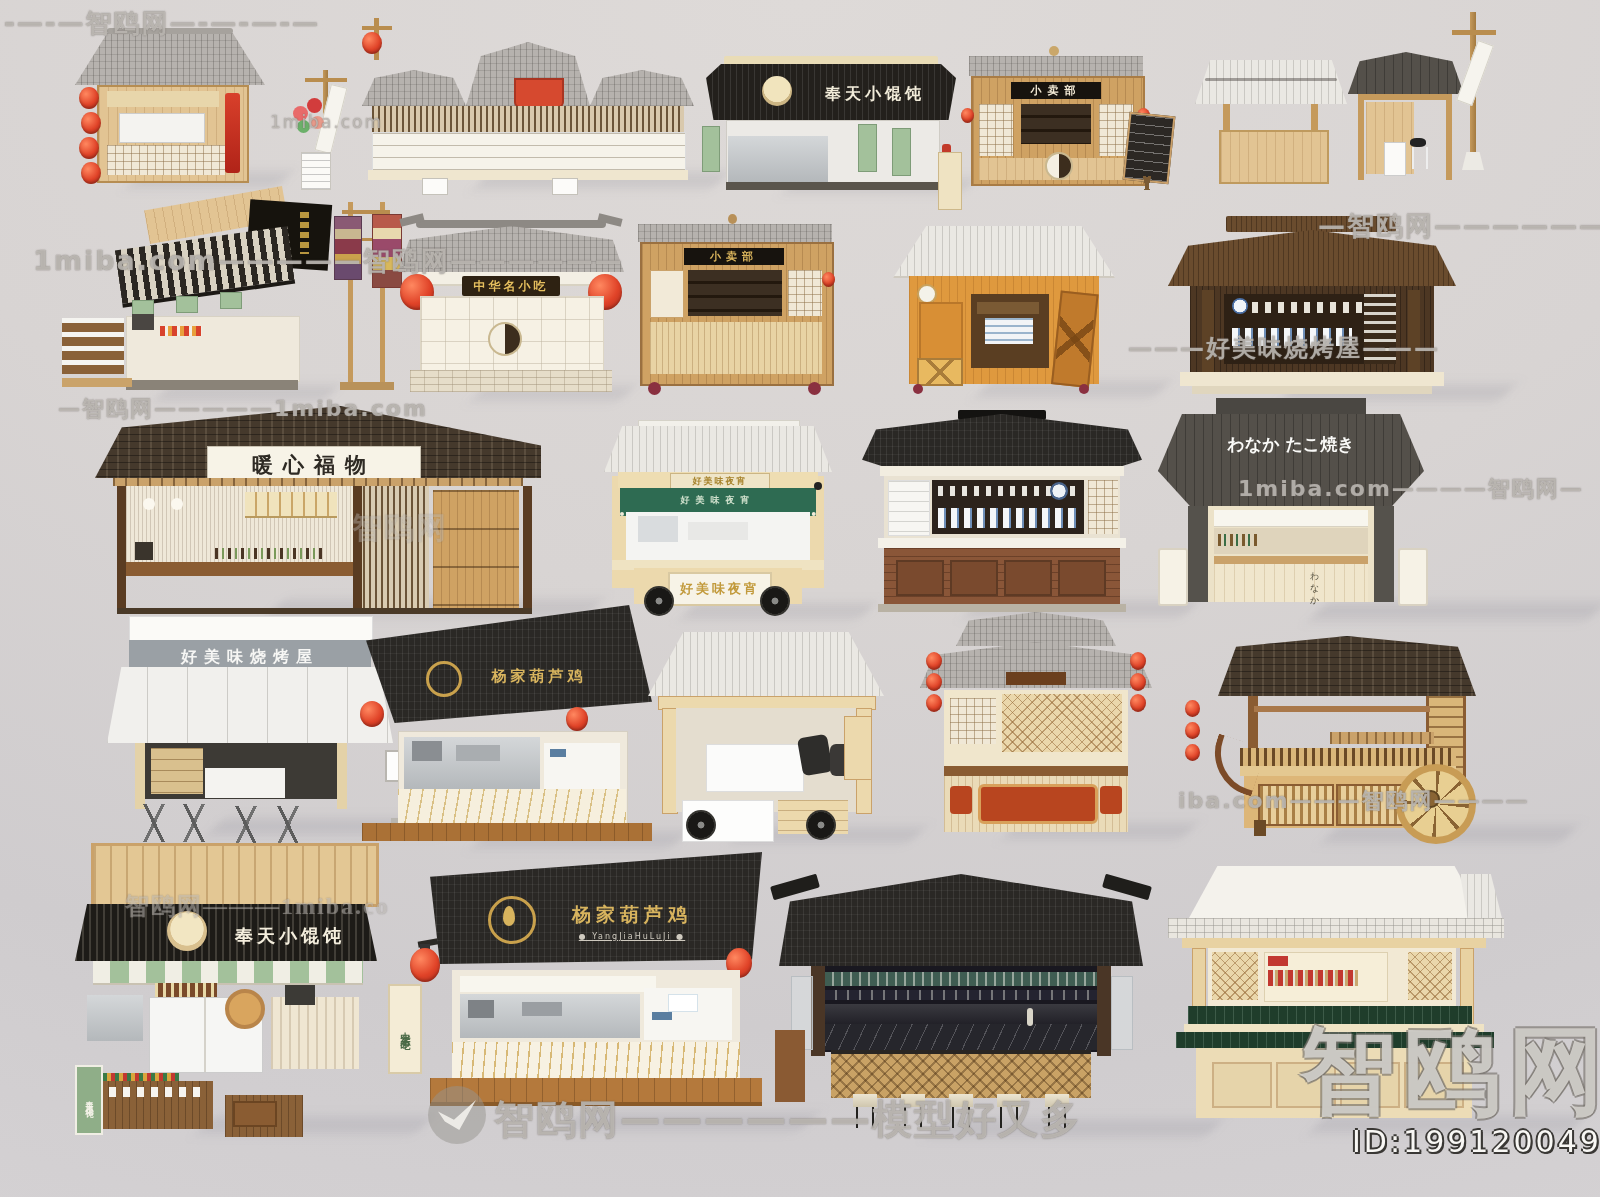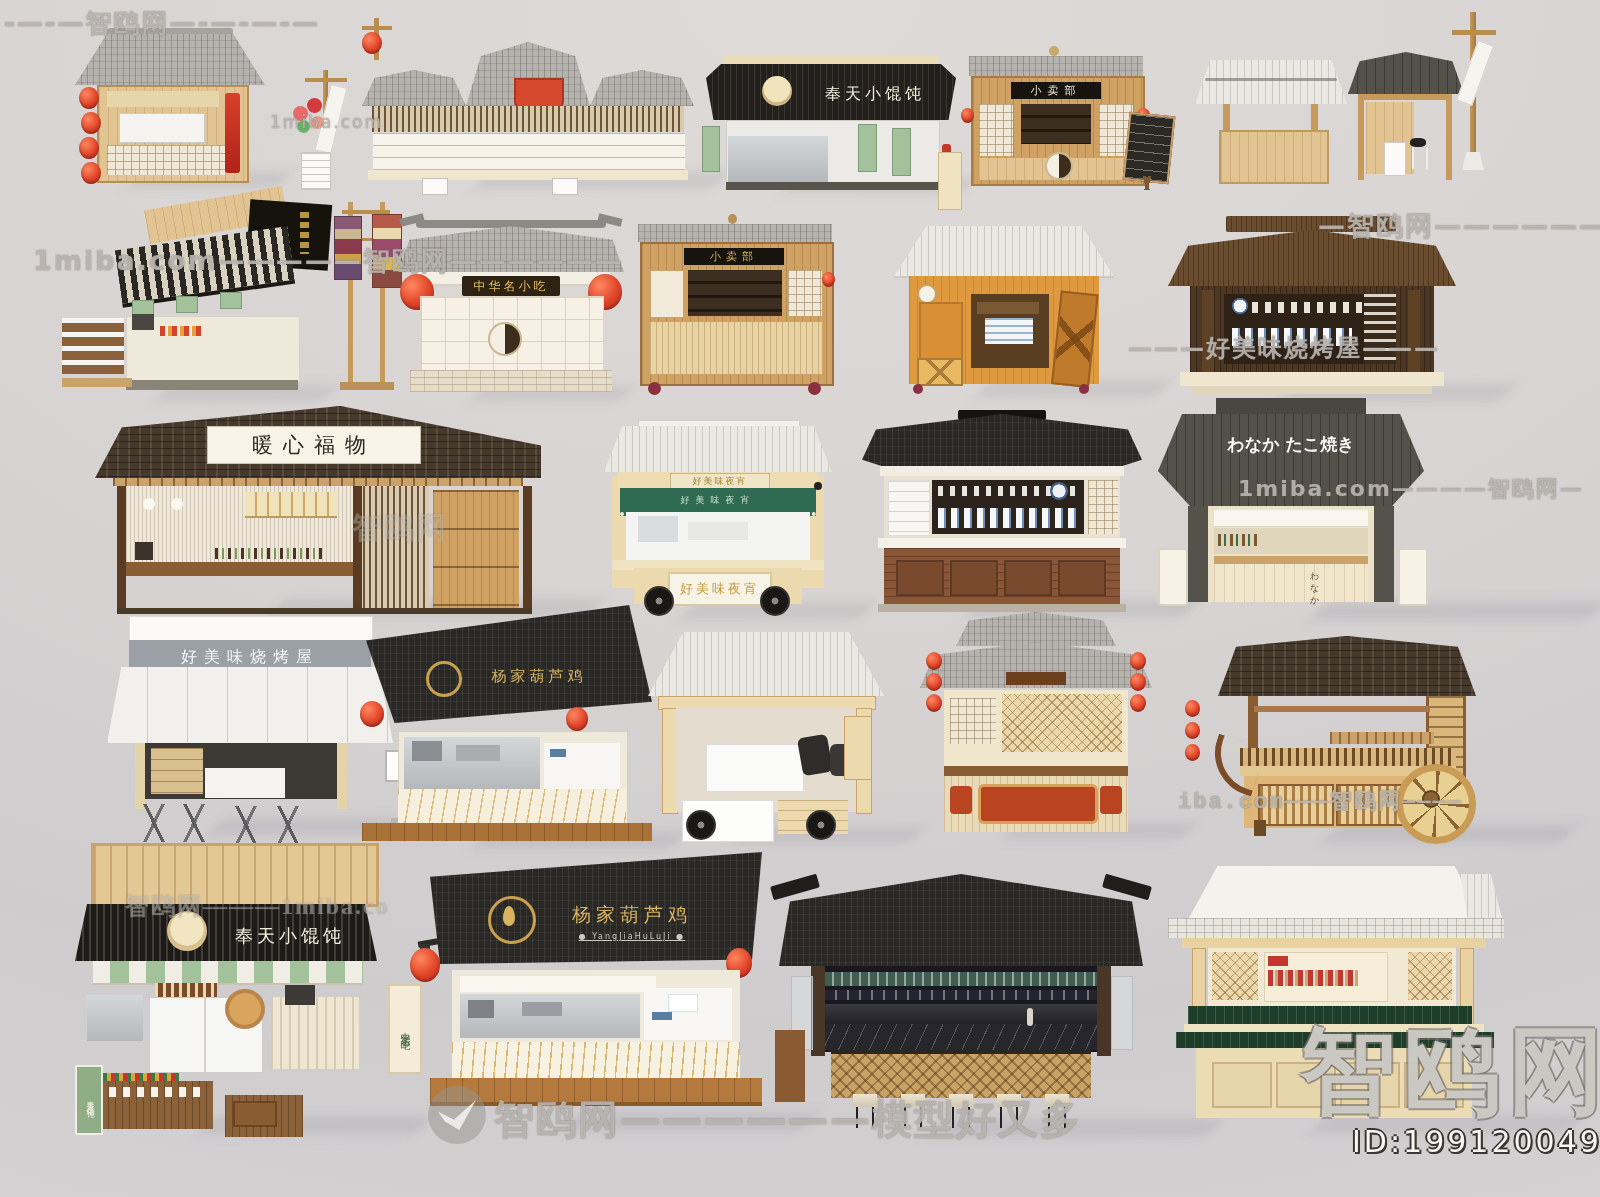--- a/index.html
+++ b/index.html
@@ -2,21 +2,21 @@
 <html><head>
 <meta charset="utf-8">
 <style>
   html,body{margin:0;padding:0;background:#b9b6b4;font-family:"DejaVu Sans","Liberation Sans",sans-serif;}
   .scene{position:relative;width:1600px;height:1197px;overflow:hidden;
     background:radial-gradient(130% 110% at 50% 0%,#dedad8 0%,#d8d4d3 45%,#cfccce 78%,#d4d1d3 100%);}
   .a{position:absolute;}
   .st{position:absolute;}
   .sh{position:absolute;background:rgba(95,92,112,.15);filter:blur(6px);transform:skewX(-42deg);}
   .ctr{display:flex;align-items:center;justify-content:center;text-align:center;white-space:nowrap;}
-  .cjk{font-family:"DejaVu Serif","Liberation Serif",serif;font-weight:normal;}
+  .cjk{font-family:"DejaVu Serif","Liberation Serif",serif;font-weight:bold;}
   .vt{writing-mode:vertical-rl;letter-spacing:2px;}
   .tile-gray{background-color:#b6b2ae;background-image:repeating-linear-gradient(90deg,rgba(75,72,68,.30) 0 1px,transparent 1px 6px),repeating-linear-gradient(180deg,rgba(75,72,68,.18) 0 1px,transparent 1px 7px);}
   .tile-white{background-color:#eae8e3;background-image:repeating-linear-gradient(90deg,rgba(120,118,112,.28) 0 1px,transparent 1px 7px);}
   .tile-black{background-color:#2a2825;background-image:repeating-linear-gradient(90deg,rgba(255,255,255,.08) 0 1px,transparent 1px 6px),repeating-linear-gradient(180deg,rgba(255,255,255,.05) 0 1px,transparent 1px 8px);}
   .tile-shingle{background-color:#45392c;background-image:repeating-linear-gradient(180deg,rgba(0,0,0,.35) 0 1px,transparent 1px 7px),repeating-linear-gradient(90deg,rgba(225,205,175,.14) 0 2px,transparent 2px 11px);}
   .tile-brown{background-color:#6a4c2e;background-image:repeating-linear-gradient(90deg,rgba(30,18,8,.35) 0 1px,transparent 1px 5px);}
   .tile-darkgray{background-color:#54504a;background-image:repeating-linear-gradient(90deg,rgba(0,0,0,.25) 0 1px,transparent 1px 9px);}
   .wood{background-color:#e2c493;background-image:repeating-linear-gradient(90deg,rgba(140,95,45,.20) 0 1px,transparent 1px 9px);}
   .wood2{background-color:#cfa263;background-image:repeating-linear-gradient(90deg,rgba(110,70,30,.25) 0 1px,transparent 1px 8px);}
   .wood3{background-color:#8a6138;background-image:repeating-linear-gradient(90deg,rgba(40,22,8,.3) 0 1px,transparent 1px 7px);}
@@ -242,21 +242,21 @@
     <div class="a" style="left:84px;top:92px;width:110px;height:11px;background:repeating-linear-gradient(90deg,#e8e4da 0 6px,transparent 6px 13px);"></div>
     <div class="a porcelain" style="left:64px;top:118px;width:120px;height:18px;"></div>
     <div class="a" style="left:196px;top:84px;width:32px;height:70px;background:#3a2a1a;background-image:repeating-linear-gradient(180deg,#d9d5cc 0 3px,transparent 3px 9px);"></div>
     <div class="a" style="left:12px;top:162px;width:264px;height:14px;background:#efe6d0;"></div>
     <div class="a" style="left:24px;top:176px;width:240px;height:8px;background:#e0d6be;"></div>
   </div>
 
   <div class="st" style="left:95px;top:406px;width:446px;height:208px;">
     <div class="sh" style="left:180px;bottom:-2px;width:320px;height:16px;"></div>
     <div class="a tile-shingle" style="left:0;top:0;width:446px;height:72px;clip-path:polygon(0 100%,6% 30%,55% 0,100% 55%,100% 100%);"></div>
-    <div class="a sign-white ctr" style="left:112px;top:20px;width:212px;height:36px;">
+    <div class="a sign-white ctr" style="left:112px;top:40px;width:212px;height:36px;">
         <span class="cjk" style="font-size:21px;letter-spacing:10px;">暖心福物</span>
       </div>
     <div class="a" style="left:18px;top:72px;width:410px;height:8px;background:#caa26a;background-image:repeating-linear-gradient(90deg,rgba(90,60,30,.6) 0 2px,transparent 2px 12px);"></div>
     <div class="a" style="left:31px;top:80px;width:227px;height:76px;background:#efe8d8;background-image:repeating-linear-gradient(90deg,rgba(120,100,80,.25) 0 1px,transparent 1px 4px);"></div>
     <div class="a" style="left:150px;top:86px;width:92px;height:24px;background:repeating-linear-gradient(90deg,#f0e3bc 0 10px,#caa668 10px 12px);border-bottom:2px solid #b99a5e;"></div>
     <div class="a" style="left:48px;top:92px;width:12px;height:12px;border-radius:50%;background:#fbf8ef;"></div>
     <div class="a" style="left:76px;top:92px;width:12px;height:12px;border-radius:50%;background:#fbf8ef;"></div>
     <div class="a" style="left:40px;top:136px;width:18px;height:18px;background:#3a342c;"></div>
     <div class="a" style="left:120px;top:142px;width:110px;height:11px;background:repeating-linear-gradient(90deg,#4a3524 0 3px,transparent 3px 7px,#7a9a5a 7px 9px,transparent 9px 13px);"></div>
     <div class="a" style="left:31px;top:156px;width:227px;height:14px;background:#8a5c32;"></div>
@@ -543,23 +543,24 @@
     <div class="a" style="left:108px;top:196px;width:56px;height:42px;background:#e6d4aa;border:2px solid #cdb084;"></div>
     <div class="a" style="left:172px;top:196px;width:56px;height:42px;background:#e6d4aa;border:2px solid #cdb084;"></div>
     <div class="a" style="left:236px;top:196px;width:56px;height:42px;background:#e6d4aa;border:2px solid #cdb084;"></div>
   </div>
 
   <div class="wm" style="left:4px;top:6px;font-size:26px;">-—-—智鸥网—-—-—-—</div>
   <div class="wm" style="left:270px;top:112px;font-size:17px;font-weight:normal;">1miba.com</div>
   <div class="wm" style="left:33px;top:243px;font-size:27px;">1miba.com—————智鸥网——————</div>
   <div class="wm" style="left:1318px;top:208px;font-size:27px;">—智鸥网——————</div>
   <div class="wm" style="left:1128px;top:332px;font-size:24px;">———好美味烧烤屋———</div>
+  <div class="wm" style="left:58px;top:394px;font-size:22px;">—智鸥网—————1miba.com</div>
   <div class="wm" style="left:1238px;top:474px;font-size:22px;">1miba.com————智鸥网—</div>
   <div class="wm" style="left:352px;top:508px;font-size:30px;opacity:.45;">智鸥网</div>
-  <div class="wm" style="left:1178px;top:786px;font-size:22px;font-family:Liberation Mono, monospace;">iba.com———智鸥网————</div>
+  <div class="wm" style="left:1178px;top:786px;font-size:22px;">iba.com———智鸥网————</div>
   <div class="wm" style="left:125px;top:890px;font-size:24px;opacity:.6;font-family:Liberation Serif, serif;">智鸥网———1miba.co</div>
   <div class="a" style="left:428px;top:1086px;width:58px;height:58px;border-radius:50%;background:rgba(150,147,142,.5);">
     <div class="a" style="left:10px;top:14px;width:38px;height:30px;background:rgba(246,244,240,.85);clip-path:polygon(0 38%,42% 66%,100% 0,56% 100%,18% 72%);"></div>
   </div>
   <div class="wm" style="left:494px;top:1092px;font-size:40px;">智鸥网——————模型好又多</div>
   <div class="wm wm-big" style="left:1300px;top:1008px;font-size:96px;">智鸥网</div>
   <div class="wm wm-id" style="left:1352px;top:1124px;font-size:30px;font-weight:normal;">ID:199120049</div>
 
 </div>
 

